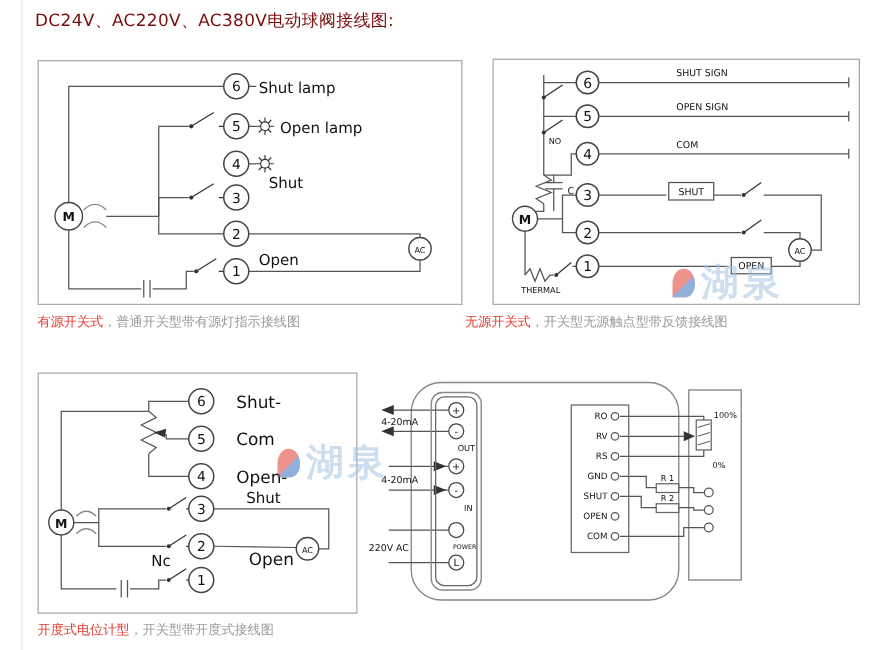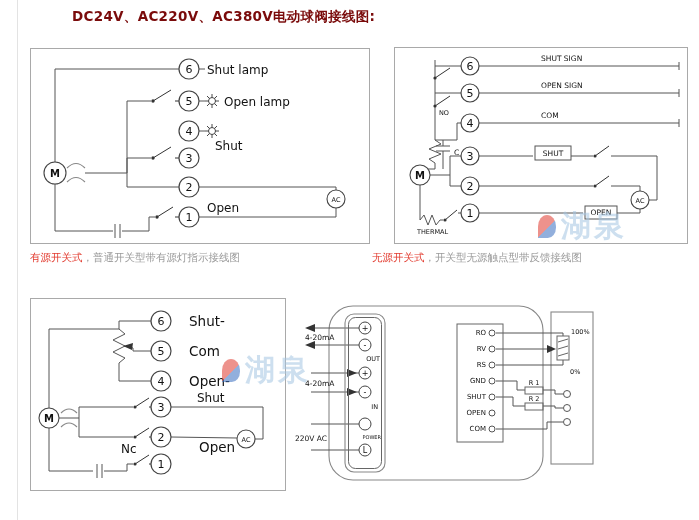--- a/index.html
+++ b/index.html
@@ -1,20 +1,20 @@
 <!DOCTYPE html>
 <html><head>
 <meta charset="utf-8">
 <style>
   * { margin:0; padding:0; box-sizing:border-box; }
   html,body { background:#ffffff; }
   body { font-family:"DejaVu Sans","Liberation Sans",sans-serif; }
   .page { position:relative; width:699px; height:520px; background:#fff; overflow:hidden; }
   .leftrule { position:absolute; left:17px; top:0; width:1px; height:520px; background:#e3e3e3; }
-  .title { position:absolute; left:28px; top:8px; font-size:13.5px; font-weight:bold; color:#7a0b0b; letter-spacing:.3px;margin-left:44px; }
+  .title { position:absolute; left:28px; top:8px; font-size:13.5px; font-weight:normal; color:#7a0b0b; letter-spacing:.3px; }
   .diag { position:absolute; border:1px solid #a9a9a9; background:#fff; }
   .d1 { left:30px; top:48px;  width:340px; height:196px; }
   .d2 { left:394px; top:47px; width:294px; height:197px; }
   .d3 { left:30px; top:298px; width:256px; height:193px; }
   .d4 { left:288px; top:298px; width:408px; height:190px; border:none; }
   .diag svg { display:block; width:100%; height:100%; }
   .caption { position:absolute; font-size:10.5px; white-space:nowrap; }
   .caption .lead { color:#e23a2e; }
   .caption .rest { color:#9a9a9a; }
   .cap1 { left:30px;  top:251px; }
@@ -300,20 +300,23 @@
       <text class="lbl14" x="158" y="87">Open-</text>
       <text class="lbl" x="166" y="103">Shut</text>
       <text class="lbl14" x="168" y="153">Open</text>
       <text class="lbl" x="90" y="154">Nc</text>
       <g>
         <circle class="node" cx="215" cy="140" r="9"></circle>
         <text class="actxt" x="215" y="143">AC</text>
       </g>
     </svg>
   </div>
+  <div class="caption cap3">
+    <span class="lead">开度式电位计型</span><span class="rest">，开关型带开度式接线图</span>
+  </div>
 
   <div class="diag d4">
     <svg viewBox="0 0 406 190">
       <rect class="frame" x="40" y="8" width="214" height="174" rx="24"></rect>
       <rect class="frame" x="262" y="14" width="42" height="152"></rect>
       <g class="wire">
         <line x1="70" y1="30" x2="24" y2="30"></line>
         <line x1="70" y1="47" x2="24" y2="47"></line>
         <line x1="70" y1="75" x2="22" y2="75"></line>
         <line x1="70" y1="94" x2="22" y2="94"></line>

